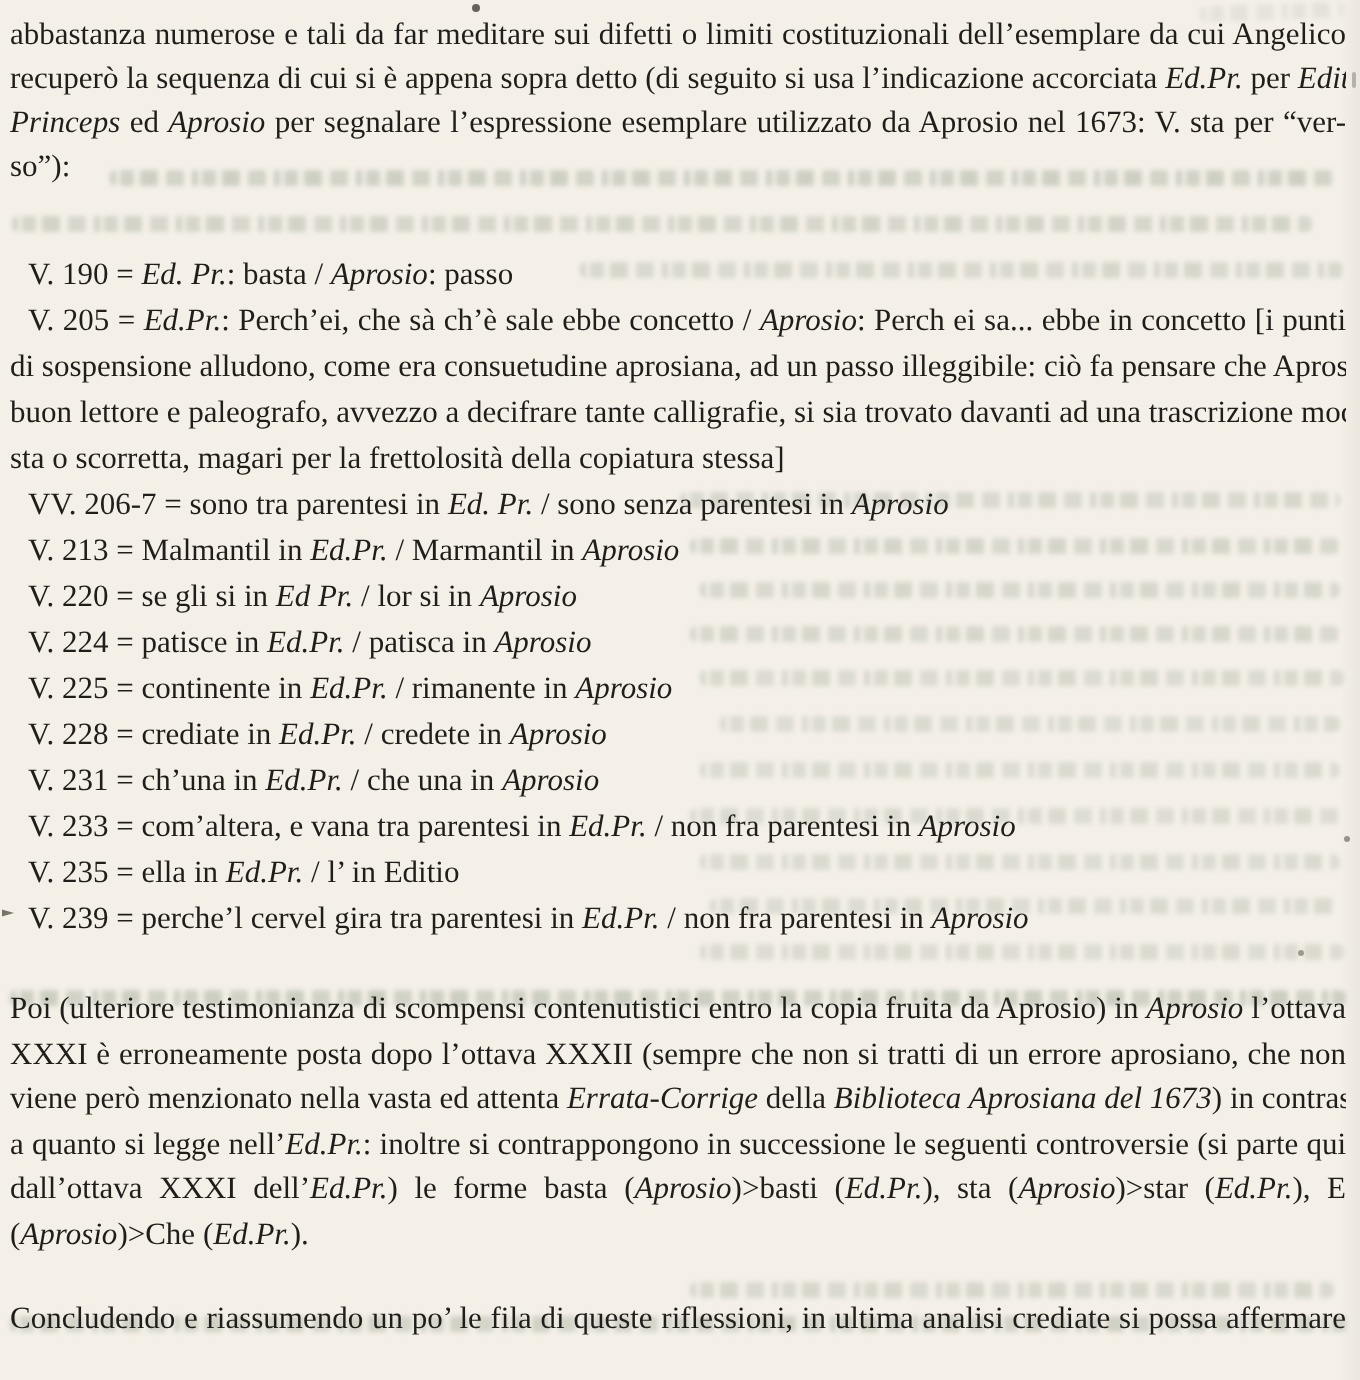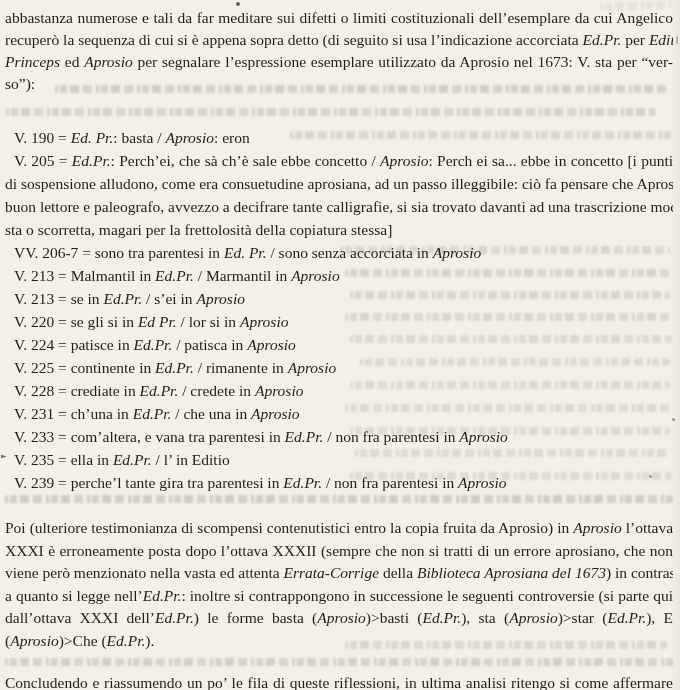--- a/index.html
+++ b/index.html
@@ -68,43 +68,42 @@
   <div class="speck" style="top:36px;left:676px;width:2px;height:8px;border-radius:1px;opacity:.35;"></div>
 
   <div class="textlayer">
     <div id="intro">
         <div class="line just"><span class="st-r">abbastanza numerose e tali da far meditare sui difetti o limiti costituzionali dell’esemplare da cui Angelico</span></div>
         <div class="line just"><span class="st-r">recuperò la sequenza di cui si è appena sopra detto (di seguito si usa l’indicazione accorciata </span><span class="st-i">Ed.Pr.</span><span class="st-r"> per </span><span class="st-i">Editio</span></div>
         <div class="line just"><span class="st-i">Princeps</span><span class="st-r"> ed </span><span class="st-i">Aprosio</span><span class="st-r"> per segnalare l’espressione </span><span class="st-b">esemplare utilizzato da Aprosio nel 1673:</span><span class="st-r"> V. sta per “ver-</span></div>
         <div class="line"><span class="st-r">so”):</span></div>
       </div>
     <div id="list">
-        <div class="line ind"><span class="st-r">V. 190 = </span><span class="st-i">Ed. Pr.</span><span class="st-r">: </span><span class="st-b">basta</span><span class="st-r"> / </span><span class="st-i">Aprosio</span><span class="st-r">: </span><span class="st-b">eron</span></div>
+        <div class="line ind"><span class="st-r">V. 190 = </span><span class="st-i">Ed. Pr.</span><span class="st-r">: </span><span class="st-b">basta</span><span class="st-r"> / </span><span class="st-i">Aprosio</span><span class="st-r">: </span><span class="st-b">passo</span></div>
         <div class="line just ind"><span class="st-r">V. 205 = </span><span class="st-i">Ed.Pr.</span><span class="st-r">: </span><span class="st-b">Perch’ei, che sà ch’è sale ebbe concetto</span><span class="st-r"> / </span><span class="st-i">Aprosio</span><span class="st-r">: </span><span class="st-b">Perch ei sa... ebbe in concetto</span><span class="st-r"> [i punti</span></div>
         <div class="line just"><span class="st-r">di sospensione alludono, come era consuetudine aprosiana, ad un passo illeggibile: ciò fa pensare che Aprosio,</span></div>
         <div class="line just"><span class="st-r">buon lettore e paleografo, avvezzo a decifrare tante calligrafie, si sia trovato davanti ad una trascrizione mode-</span></div>
         <div class="line"><span class="st-r">sta o scorretta, magari per la frettolosità della copiatura stessa]</span></div>
-        <div class="line ind"><span class="st-r">VV. 206-7 = sono tra parentesi in </span><span class="st-i">Ed. Pr.</span><span class="st-r"> / sono senza accorciata in </span><span class="st-i">Aprosio</span></div>
+        <div class="line ind"><span class="st-r">VV. 206-7 = sono tra parentesi in </span><span class="st-i">Ed. Pr.</span><span class="st-r"> / sono senza parentesi in </span><span class="st-i">Aprosio</span></div>
         <div class="line ind"><span class="st-r">V. 213 = </span><span class="st-b">Malmantil</span><span class="st-r"> in </span><span class="st-i">Ed.Pr.</span><span class="st-r"> / </span><span class="st-b">Marmantil</span><span class="st-r"> in </span><span class="st-i">Aprosio</span></div>
-        <div class="line ind"><span class="st-r">V. 213 = </span><span class="st-b">se</span><span class="st-r"> in </span><span class="st-i">Ed.Pr.</span><span class="st-r"> / </span><span class="st-b">s’ei</span><span class="st-r"> in </span><span class="st-i">Aprosio</span></div>
         <div class="line ind"><span class="st-r">V. 220 = </span><span class="st-b">se gli si</span><span class="st-r"> in </span><span class="st-i">Ed Pr.</span><span class="st-r"> / </span><span class="st-b">lor si</span><span class="st-r"> in </span><span class="st-i">Aprosio</span></div>
         <div class="line ind"><span class="st-r">V. 224 = </span><span class="st-b">patisce</span><span class="st-r"> in </span><span class="st-i">Ed.Pr.</span><span class="st-r"> / </span><span class="st-b">patisca</span><span class="st-r"> in </span><span class="st-i">Aprosio</span></div>
         <div class="line ind"><span class="st-r">V. 225 = </span><span class="st-b">continente</span><span class="st-r"> in </span><span class="st-i">Ed.Pr.</span><span class="st-r"> / </span><span class="st-b">rimanente</span><span class="st-r"> in </span><span class="st-i">Aprosio</span></div>
         <div class="line ind"><span class="st-r">V. 228 = </span><span class="st-b">crediate</span><span class="st-r"> in </span><span class="st-i">Ed.Pr.</span><span class="st-r"> / </span><span class="st-b">credete</span><span class="st-r"> in </span><span class="st-i">Aprosio</span></div>
         <div class="line ind"><span class="st-r">V. 231 = </span><span class="st-b">ch’una</span><span class="st-r"> in </span><span class="st-i">Ed.Pr.</span><span class="st-r"> / </span><span class="st-b">che una</span><span class="st-r"> in </span><span class="st-i">Aprosio</span></div>
         <div class="line ind"><span class="st-r">V. 233 = </span><span class="st-b">com’altera, e vana</span><span class="st-r"> tra parentesi in </span><span class="st-i">Ed.Pr.</span><span class="st-r"> / non fra parentesi in </span><span class="st-i">Aprosio</span></div>
         <div class="line ind"><span class="st-r">V. 235 = </span><span class="st-b">ella</span><span class="st-r"> in </span><span class="st-i">Ed.Pr.</span><span class="st-r"> / </span><span class="st-b">l’</span><span class="st-r"> in Editio</span></div>
-        <div class="line ind"><span class="st-r">V. 239 = </span><span class="st-b">perche’l tante gira</span><span class="st-r"> tra parentesi in </span><span class="st-i">Ed.Pr.</span><span class="st-r"> /  non fra parentesi in </span><span class="st-i">Aprosio</span></div>
+        <div class="line ind"><span class="st-r">V. 239 = </span><span class="st-b">perche’l cervel gira</span><span class="st-r"> tra parentesi in </span><span class="st-i">Ed.Pr.</span><span class="st-r"> /  non fra parentesi in </span><span class="st-i">Aprosio</span></div>
       </div>
     <div id="para2">
         <div class="line just"><span class="st-r">Poi (ulteriore testimonianza di scompensi contenutistici entro la copia fruita da Aprosio) in </span><span class="st-i">Aprosio</span><span class="st-r"> l’</span><span class="st-b">ottava</span></div>
         <div class="line just"><span class="st-b">XXXI</span><span class="st-r"> è erroneamente posta dopo l’</span><span class="st-b">ottava XXXII</span><span class="st-r"> (sempre che non si tratti di un errore aprosiano, che non</span></div>
         <div class="line just"><span class="st-r">viene però menzionato nella vasta ed attenta </span><span class="st-i">Errata-Corrige</span><span class="st-r"> della </span><span class="st-i">Biblioteca Aprosiana del 1673</span><span class="st-r">) in contrasto</span></div>
         <div class="line just"><span class="st-r">a quanto si legge nell’</span><span class="st-i">Ed.Pr.</span><span class="st-r">: inoltre si contrappongono in successione le seguenti controversie (si parte qui</span></div>
         <div class="line just"><span class="st-r">dall’</span><span class="st-b">ottava XXXI</span><span class="st-r"> dell’</span><span class="st-i">Ed.Pr.</span><span class="st-r">) le forme </span><span class="st-b">basta</span><span class="st-r"> (</span><span class="st-i">Aprosio</span><span class="st-r">)&gt;</span><span class="st-b">basti</span><span class="st-r"> (</span><span class="st-i">Ed.Pr.</span><span class="st-r">), </span><span class="st-b">sta</span><span class="st-r"> (</span><span class="st-i">Aprosio</span><span class="st-r">)&gt;</span><span class="st-b">star</span><span class="st-r"> (</span><span class="st-i">Ed.Pr.</span><span class="st-r">), </span><span class="st-b">E</span></div>
         <div class="line"><span class="st-r">(</span><span class="st-i">Aprosio</span><span class="st-r">)&gt;</span><span class="st-b">Che</span><span class="st-r"> (</span><span class="st-i">Ed.Pr.</span><span class="st-r">).</span></div>
       </div>
     <div id="closing">
-        <div class="line just"><span class="st-r">Concludendo e riassumendo un po’ le fila di queste riflessioni, in ultima analisi ritengo si come affermare</span></div>
+        <div class="line just"><span class="st-r">Concludendo e riassumendo un po’ le fila di queste riflessioni, in ultima analisi crediate si possa affermare</span></div>
       </div>
   </div>
 
 </div>
 
 </body></html>

